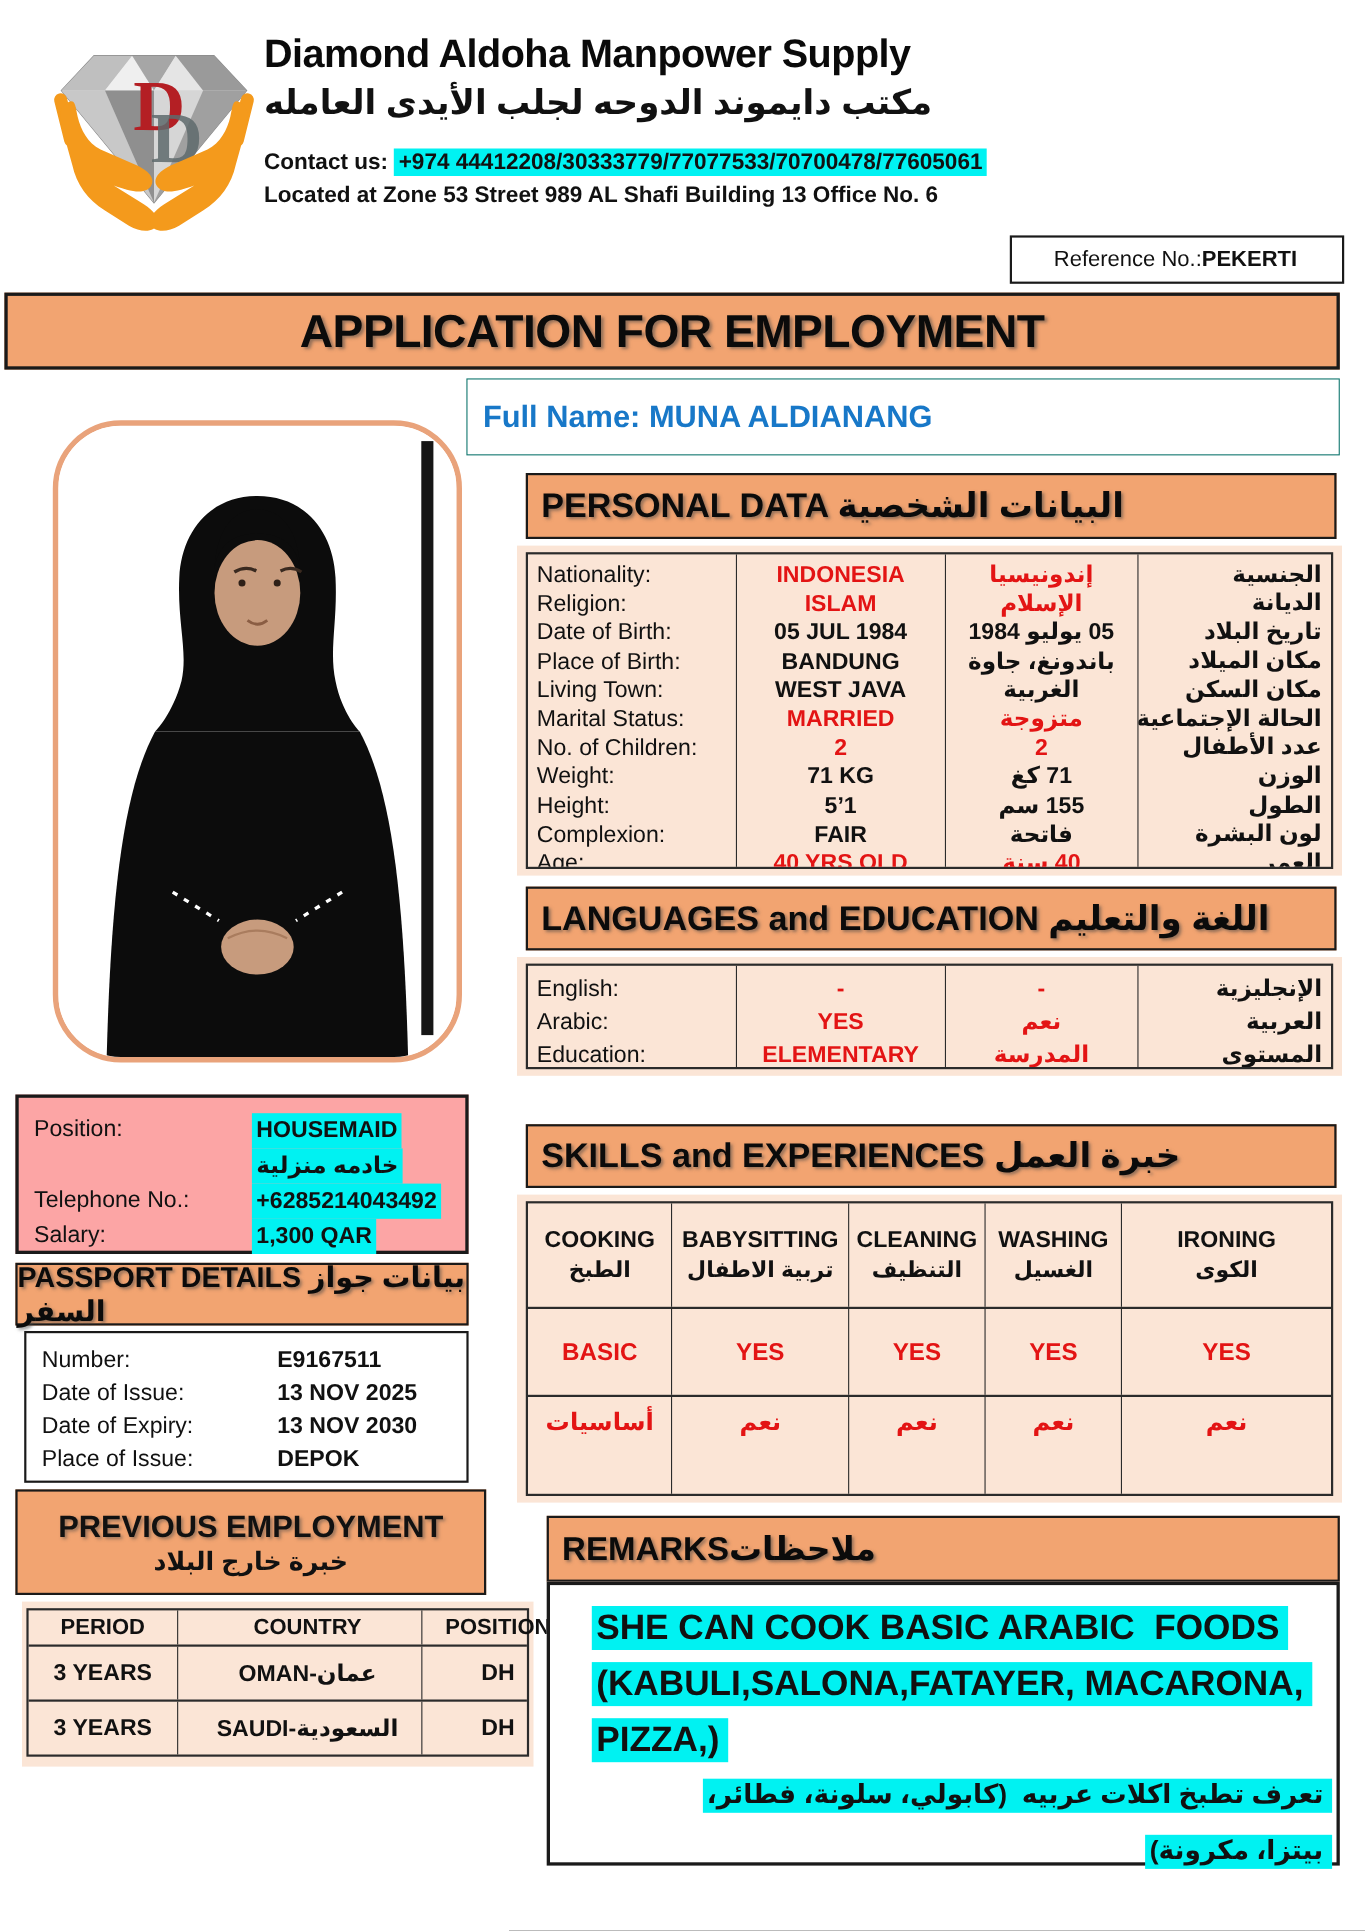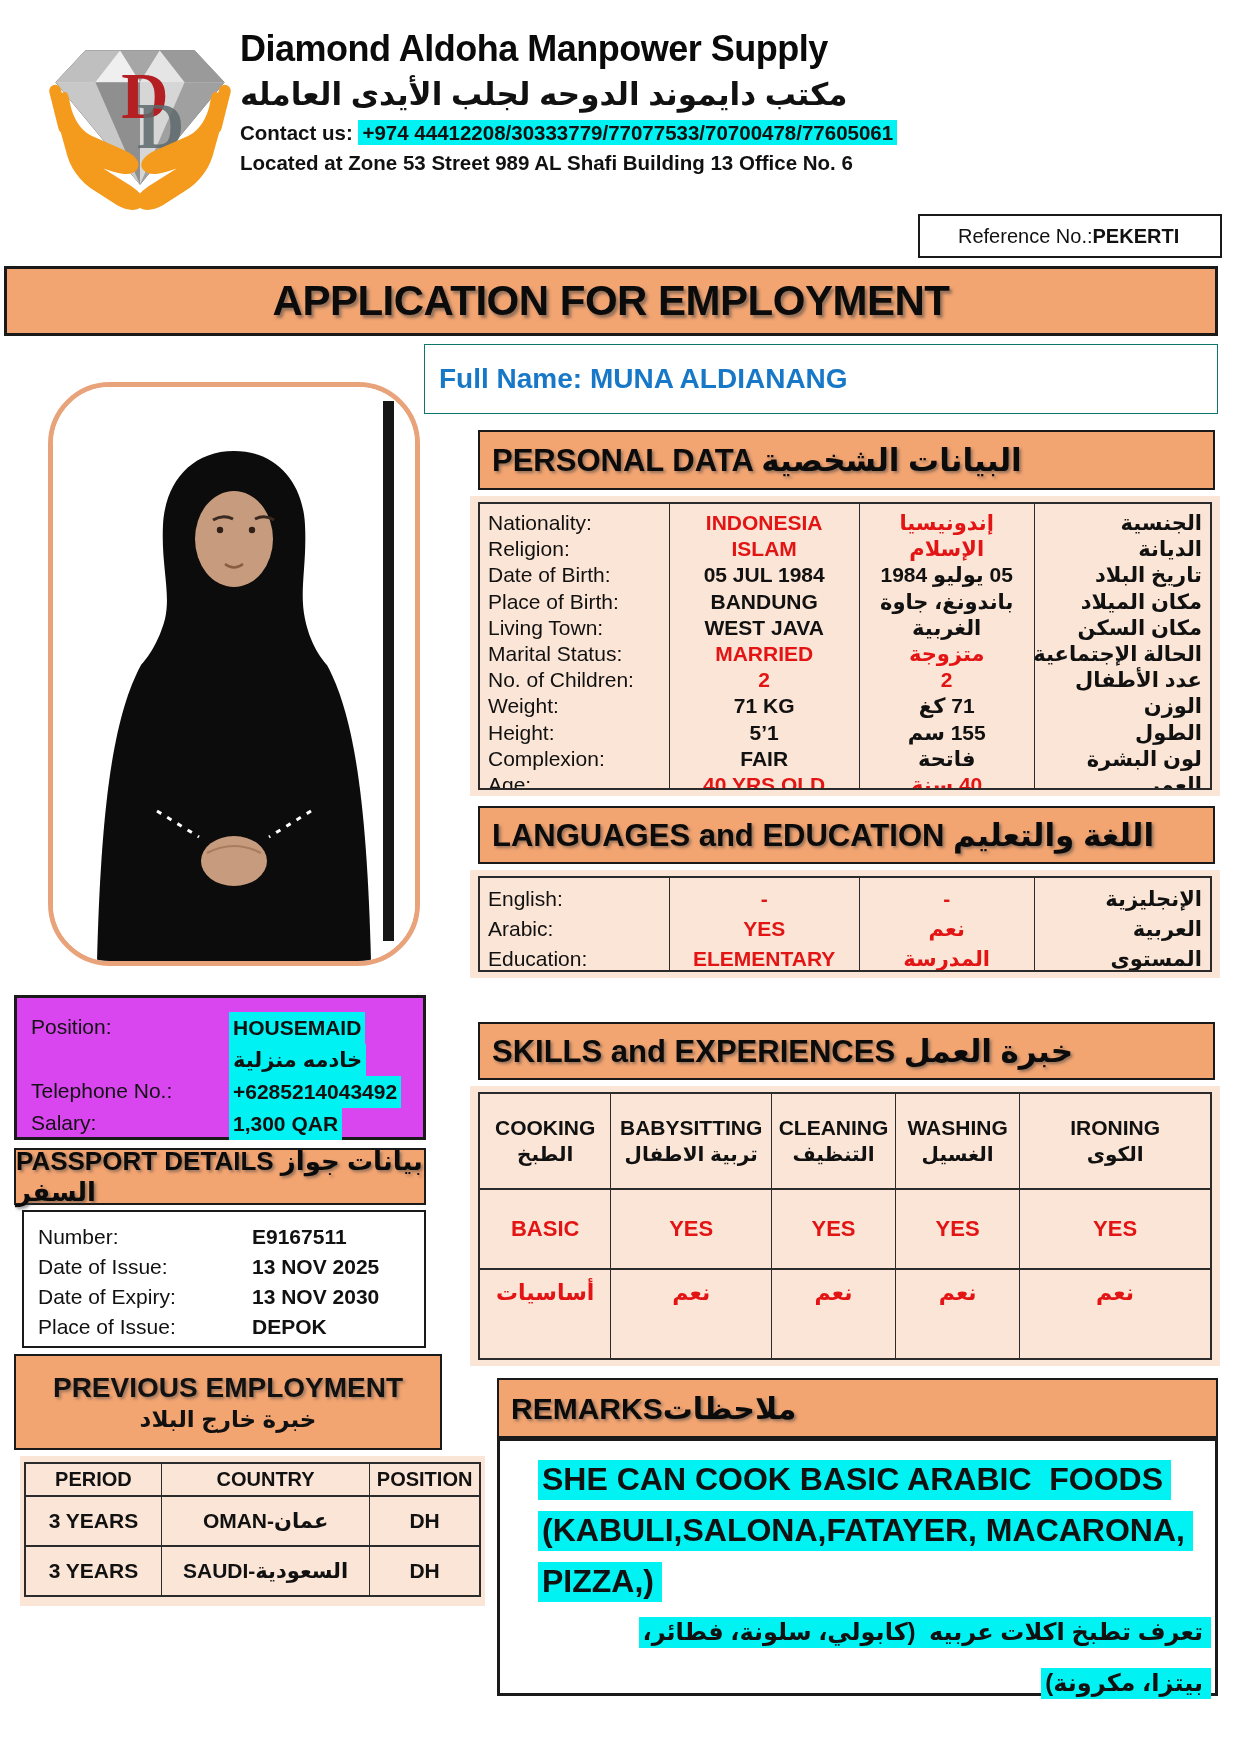--- a/index.html
+++ b/index.html
@@ -26,21 +26,21 @@
             display:grid;background:#fbe5d6;}
   .coltable.p4{grid-template-columns:26% 26% 24% 24%;}
   .pcol{border-right:1.5px solid #2b2b2b;padding:6px 8px 0 8px;overflow:hidden;}
   .pcol:last-child{border-right:none;}
   .pcol > div{font-size:21px;line-height:26.2px;white-space:nowrap;}
   .lcol > div{font-size:21px;line-height:30px;min-height:30px;white-space:normal;}
   .col-val{text-align:center;font-weight:700;}
   .col-ar{text-align:center;font-weight:700;}
   .col-lab-ar{text-align:right;font-weight:700;}
   .red{color:#e31414;}
-  .posbox{background:#d946ef;border:3px solid #1a1a1a;padding:14px 0 0 14px;font-size:21px;}
+  .posbox{background:#fca5a5;border:3px solid #1a1a1a;padding:14px 0 0 14px;font-size:21px;}
   .posrow{display:flex;line-height:30px;}
   .posrow .lab{width:198px;flex:none;}
   .posrow .val{font-weight:700;}
   .ppbox{background:#fff;border:2.5px solid #1a1a1a;padding:10px 0 0 14px;font-size:21px;}
   .pprow{display:flex;line-height:30px;}
   .pprow .lab{width:214px;flex:none;}
   .pprow .val{font-weight:700;}
   .skt{position:absolute;left:8px;right:8px;top:6px;bottom:6px;border:2px solid #2b2b2b;background:#fbe5d6;
        display:grid;grid-template-rows:96px 80px 1fr;}
   .skrow{display:grid;grid-template-columns:18% 22% 17% 17% 26%;border-bottom:2px solid #2b2b2b;}
@@ -48,21 +48,21 @@
   .skcell{border-right:1.5px solid #2b2b2b;display:flex;flex-direction:column;align-items:center;justify-content:center;
           font-weight:700;text-align:center;}
   .skcell:last-child{border-right:none;}
   .sk-en{font-size:21px;font-weight:800;}
   .sk-ar{font-size:20px;font-weight:700;margin-top:2px;}
   .sk-val{font-size:22px;font-weight:800;}
   .prevhdr{background:#f2a471;border:2.5px solid #1a1a1a;display:flex;flex-direction:column;align-items:center;justify-content:center;}
   .prevhdr .l1{font-size:28px;font-weight:800;text-shadow:2px 2px 3px rgba(70,70,70,0.5);}
   .prevhdr .l2{font-size:23px;font-weight:700;margin-top:2px;}
   .prevtbl{position:absolute;left:4px;top:6px;right:4px;border:2px solid #2b2b2b;background:#fbe5d6;}
-  .prow{display:grid;grid-template-columns:30% 46% 24%;border-bottom:2px solid #2b2b2b;}
+  .prow{display:grid;grid-template-columns:30% 46% 24%;border-bottom:2px solid #2b2b2b;gap:14px;}
   .prow:last-child{border-bottom:none;}
   .pcell{border-right:1.5px solid #2b2b2b;text-align:center;font-weight:800;font-size:20px;
          display:flex;align-items:center;justify-content:center;padding:4px 2px;}
   .pcell:last-child{border-right:none;}
   .prow.body .pcell{font-size:21px;min-height:40px;}
   .rembox{background:#fff;border:3px solid #1a1a1a;padding:8px 6px 0 18px;}
   .remline{margin-top:9px;font-size:32px;font-weight:800;line-height:42px;}
   .remline span{background:#00f2f2;padding:1px 8px 3px 4px;white-space:pre-wrap;}
   .remline.ar{text-align:right;margin-right:-2px;font-size:24px;}
   .passhdr{font-size:26px;}
@@ -91,21 +91,21 @@
         <path d="M38,72 C30,74 27,84 30,94 L40,130 C44,148 54,162 70,172 L92,186 C104,193 116,192 118,184 C120,177 112,170 102,164 L78,149 C92,154 106,158 112,150 C117,143 110,135 98,130 L66,116 C54,110 48,98 45,86 C43,77 43,71 38,72 Z"></path>
         <rect x="190" y="64" width="12" height="50" rx="6" transform="rotate(14 196 89)"></rect>
         <path d="M192,72 C200,74 203,84 200,94 L190,130 C186,148 176,162 160,172 L138,186 C126,193 114,192 112,184 C110,177 118,170 128,164 L152,149 C138,154 124,158 118,150 C113,143 120,135 132,130 L164,116 C176,110 182,98 185,86 C187,77 187,71 192,72 Z"></path>
       </g>
     </svg>
   </div>
 
   <div class="abs" style="left:240px;top:28px;width:900px;">
     <div class="hdr-name">Diamond Aldoha Manpower Supply</div>
     <div class="hdr-name-ar" dir="rtl" style="text-align:left;">مكتب دايموند الدوحه لجلب الأيدى العامله</div>
-    <div class="hdr-line" style="margin-top:8px;">
+    <div class="hdr-line" style="margin-top:24px;">
       <span>Contact us: </span><span class="hl">+974 44412208/30333779/77077533/70700478/77605061</span>
     </div>
     <div class="hdr-line" style="margin-top:6px;">Located at Zone 53 Street 989 AL Shafi Building 13 Office No. 6</div>
   </div>
 
   <div class="abs refbox" style="left:918px;top:214px;width:304px;height:44px;padding-left:38px;">
     <span>Reference No.:</span>
       <b>PEKERTI</b>
   </div>
 

